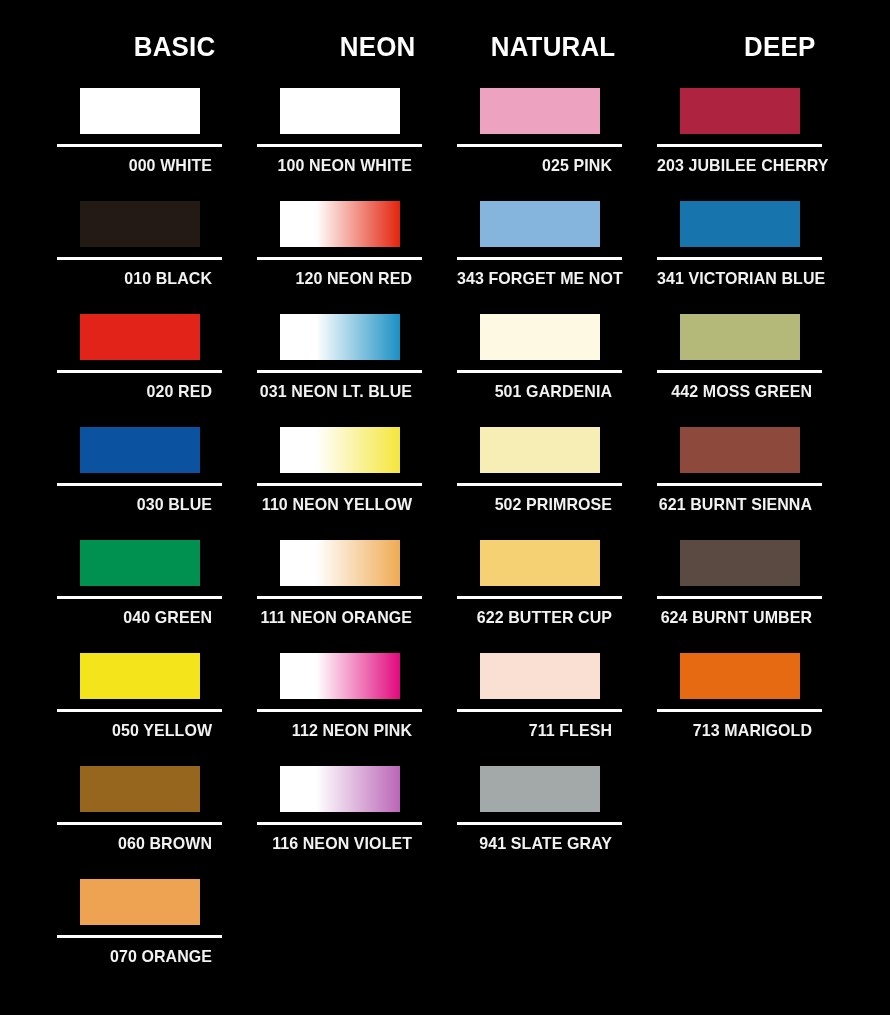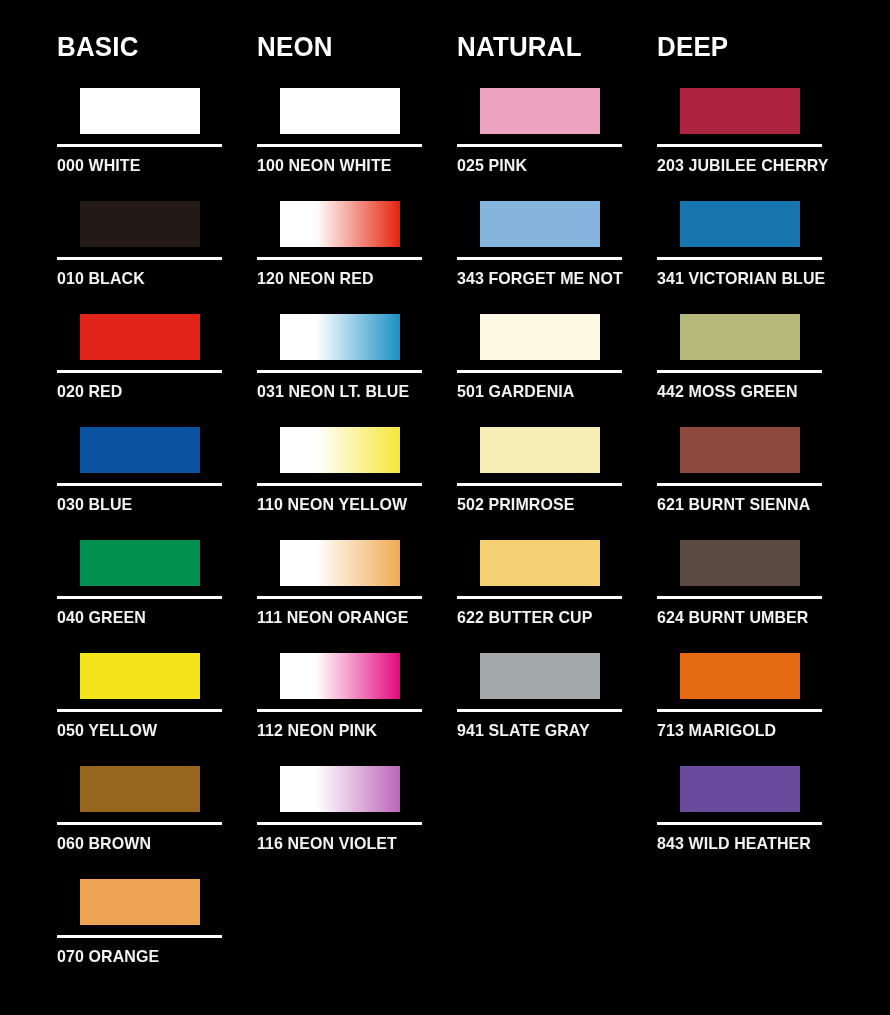--- a/index.html
+++ b/index.html
@@ -25,20 +25,21 @@
   }
 
   
   .columns {
     position: absolute;
     left: 57px;
     top: 32px;
     width: 800px;
     display: flex;
     flex-direction: row;
+    text-align: right;
   }
   .column {
     width: 165px;
     margin-right: 35px;
     flex: 0 0 auto;
   }
   .column:last-child { margin-right: 0; }
 
   
   .col-head {
@@ -234,20 +235,27 @@
         </div>
         <div class="entry">
           <div class="swatch-wrap">
             <div class="swatch" style="background: rgb(245, 209, 115);"></div>
           </div>
           <div class="rule"></div>
           <div class="entry-label">622 BUTTER CUP</div>
         </div>
         <div class="entry">
           <div class="swatch-wrap">
+            <div class="swatch" style="background: rgb(250, 224, 210);"></div>
+          </div>
+          <div class="rule"></div>
+          <div class="entry-label">711 FLESH</div>
+        </div>
+        <div class="entry">
+          <div class="swatch-wrap">
             <div class="swatch" style="background: rgb(163, 169, 168);"></div>
           </div>
           <div class="rule"></div>
           <div class="entry-label">941 SLATE GRAY</div>
         </div>
       </div>
       <div class="column">
         <div class="col-head">DEEP</div>
         <div class="entry">
           <div class="swatch-wrap">
@@ -284,22 +292,15 @@
           <div class="rule"></div>
           <div class="entry-label">624 BURNT UMBER</div>
         </div>
         <div class="entry">
           <div class="swatch-wrap">
             <div class="swatch" style="background: rgb(229, 106, 18);"></div>
           </div>
           <div class="rule"></div>
           <div class="entry-label">713 MARIGOLD</div>
         </div>
-        <div class="entry">
-          <div class="swatch-wrap">
-            <div class="swatch" style="background: rgb(106, 74, 156);"></div>
-          </div>
-          <div class="rule"></div>
-          <div class="entry-label">843 WILD HEATHER</div>
-        </div>
       </div>
     </div>
 </div>
 
 </body></html>

